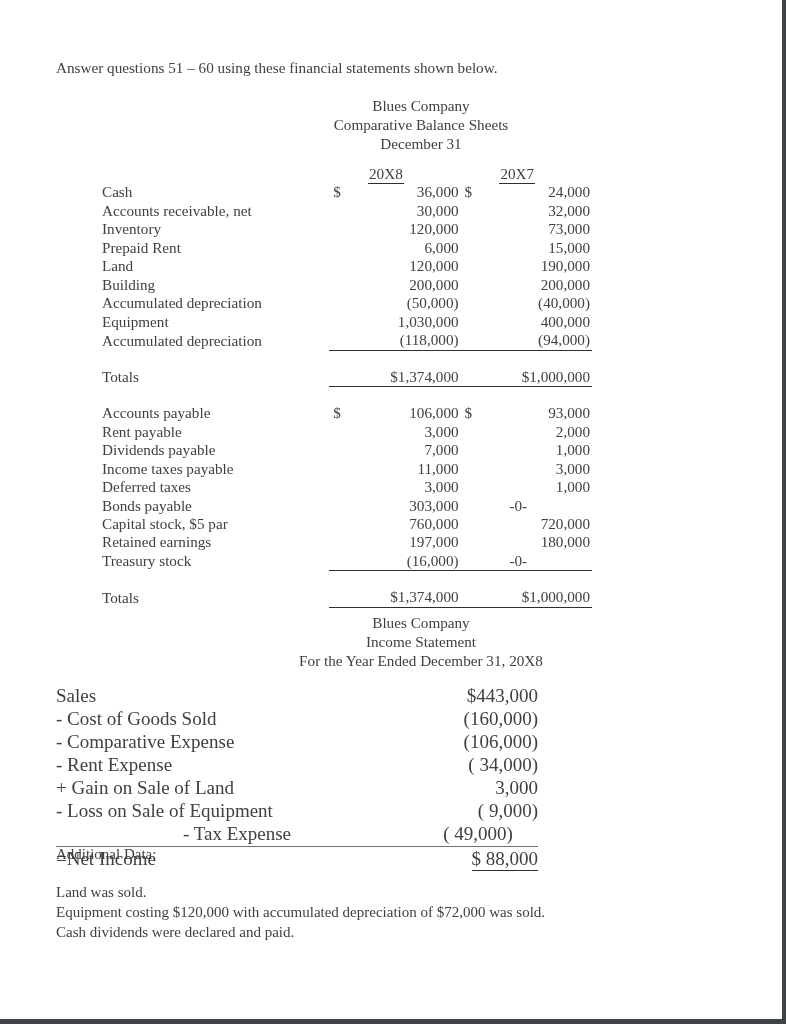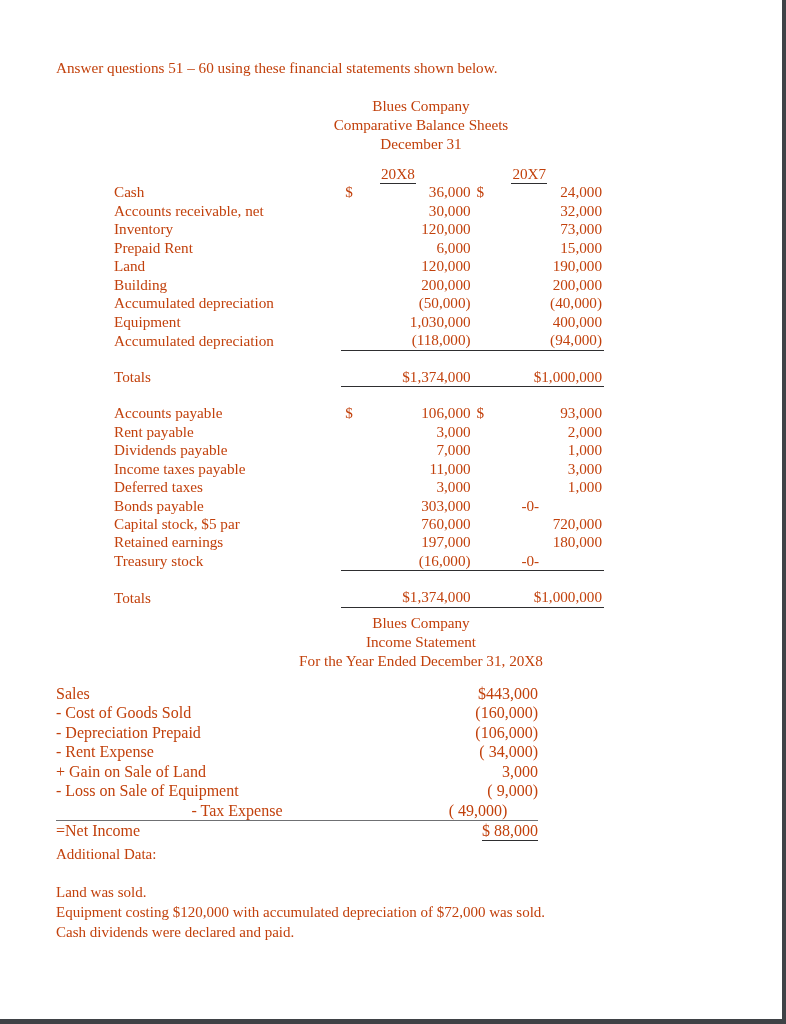--- a/index.html
+++ b/index.html
@@ -10,21 +10,21 @@
   .page {
     position: relative;
     width: 786px;
     height: 1024px;
     background: #ffffff;
     box-sizing: border-box;
     border-right: 4px solid #3f4246;
     border-bottom: 5px solid #3f4246;
     overflow: hidden;
     font-family: "Liberation Serif", "DejaVu Serif", serif;
-    color: #c2410c;
+    color: #404040;
     font-size: 15.2px;
   }
 
   
   .intro {
     position: absolute;
     left: 56px;
     top: 59px;
     font-size: 15.2px;
     white-space: nowrap;
@@ -39,21 +39,21 @@
     line-height: 1.26;
     margin-left: 36px;
   }
   .heading-block .hl { display: block; white-space: nowrap; }
   #bs-heading { top: 96px; }
   #is-heading { top: 613px; }
 
   
   .bs {
     position: absolute;
-    left: 114px;
+    left: 102px;
     top: 165px;
     width: 490px;
     border-collapse: collapse;
     font-size: 15.2px;
   }
   .bs td { padding: 0; line-height: 1.215; vertical-align: bottom; }
   .bs td.label { text-align: left; white-space: nowrap; width: 240px; }
   .bs td.num {
     width: 125px;
     text-align: right;
@@ -79,21 +79,21 @@
     border-bottom: 1.4px solid #2e2e30;
   }
 
   
   .is {
     position: absolute;
     left: 56px;
     top: 684px;
     width: 482px;
     border-collapse: collapse;
-    font-size: 16px;
+    font-size: 19px;
   }
   .is td { padding: 0; line-height: 1.215; vertical-align: bottom; }
   .is td.label { text-align: left; white-space: nowrap; }
   .is td.num {
     text-align: right;
     white-space: nowrap;
     width: 120px;
   }
   .is tr.rule-row td { border-bottom: 1.4px solid #6f7073; text-align: center; }
   .is td.num.under span {
@@ -261,21 +261,21 @@
     <tbody id="is-body">
         <tr>
           <td class="label">Sales</td>
           <td class="num">$443,000</td>
         </tr>
         <tr>
           <td class="label">- Cost of Goods Sold</td>
           <td class="num">(160,000)</td>
         </tr>
         <tr>
-          <td class="label">- Depreciation Prepaid</td>
+          <td class="label">- Comparative Expense</td>
           <td class="num">(106,000)</td>
         </tr>
         <tr>
           <td class="label">- Rent Expense</td>
           <td class="num">( 34,000)</td>
         </tr>
         <tr>
           <td class="label">+ Gain on Sale of Land</td>
           <td class="num">3,000</td>
         </tr>

